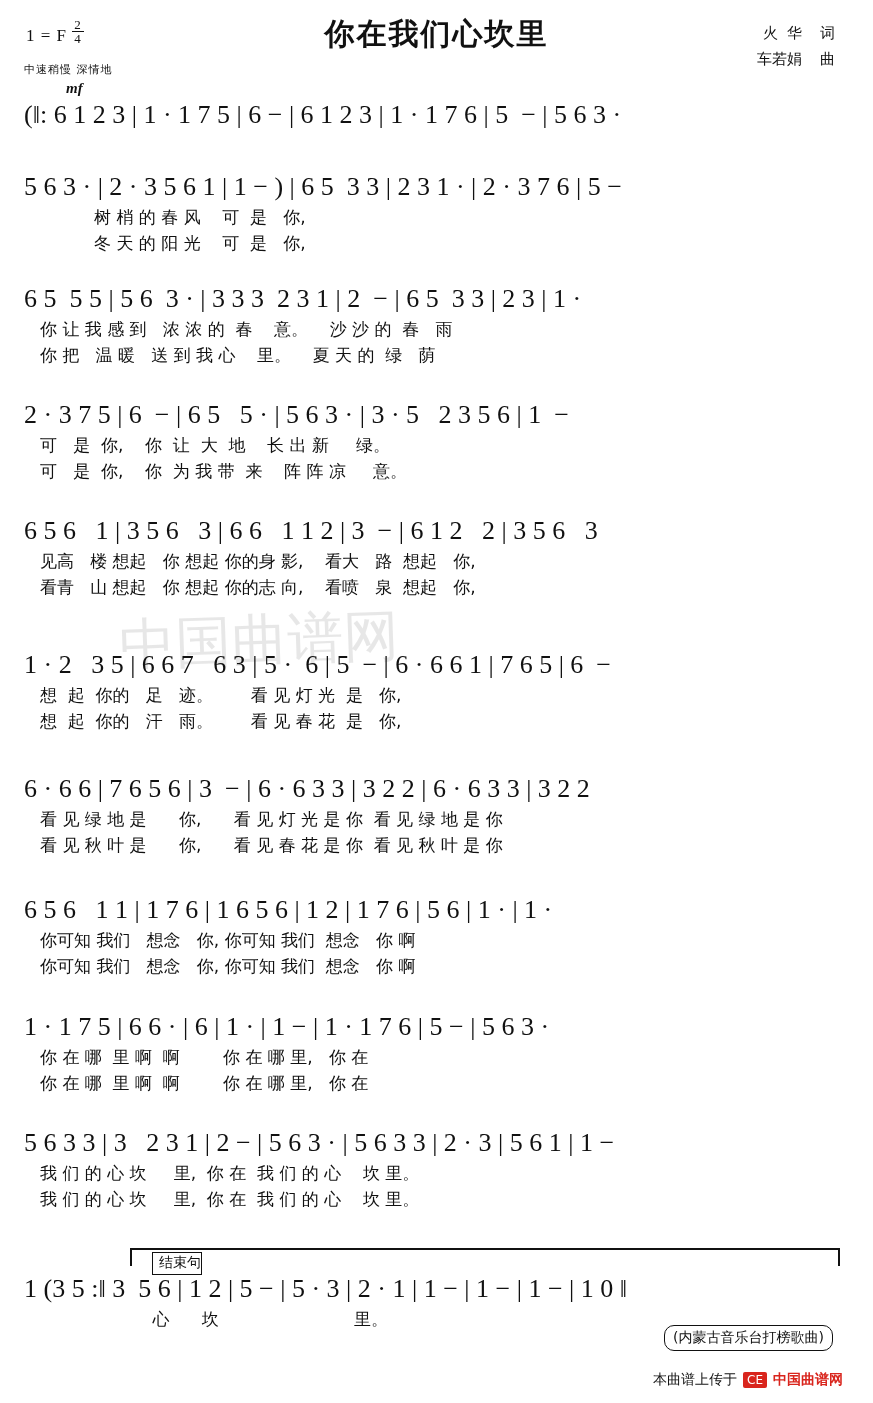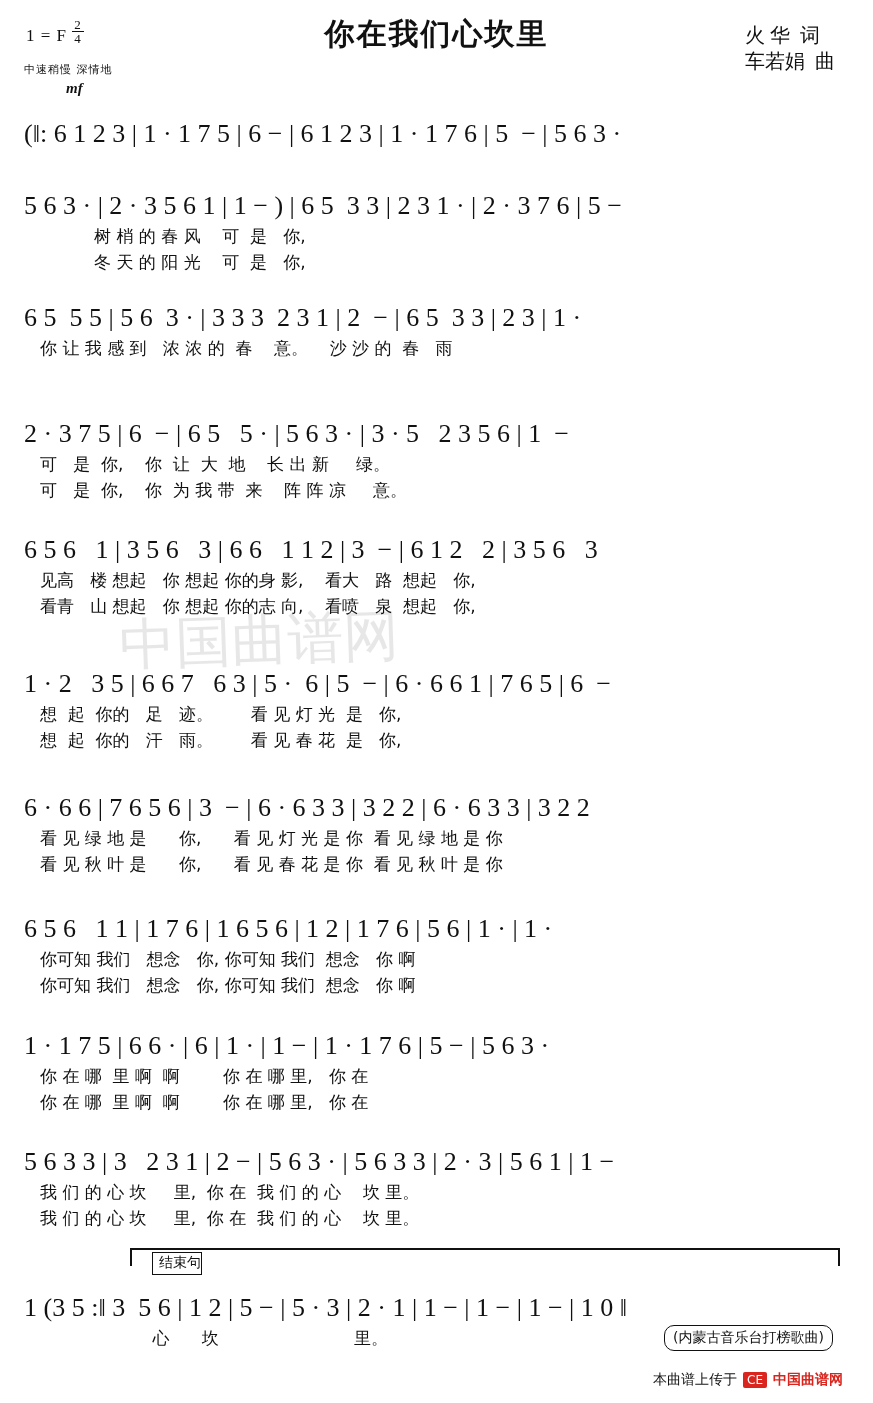--- a/index.html
+++ b/index.html
@@ -24,37 +24,37 @@
   .key-sig .frac .num{border-bottom:1px solid #111;padding:0 2px;}
   .title{
     position:absolute;left:0;right:0;top:14px;
     text-align:center;
     font-size:30px;font-weight:bold;
     font-family:"DejaVu Sans",sans-serif;
     letter-spacing:2px;
   }
   .credit{
     position:absolute;right:38px;top:22px;
-    font-size:20px;line-height:26px;text-align:left;
-    font-family:Liberation Serif, serif;
+    font-size:15px;line-height:26px;text-align:right;
+    font-family:Liberation Mono, monospace;
   }
   .credit .row{white-space:pre;}
   .tempo{
     position:absolute;left:24px;top:62px;
     font-size:11px;letter-spacing:1px;
     font-family:"DejaVu Sans",sans-serif;
   }
   .mf{
     position:absolute;left:66px;top:80px;
     font-size:15px;font-style:italic;font-weight:bold;
     font-family:"Liberation Serif",serif;
   }
 
   
-  .sys{position:absolute;left:0;width:873px;margin-top:19px;}
+  .sys{position:absolute;left:0;width:873px;}
   .notes{
     font-family:"Liberation Serif",serif;
     font-size:26px;
     letter-spacing:0px;
     white-space:pre;
     padding-left:24px;
     line-height:34px;
   }
   .lyr{
     font-family:"DejaVu Sans",sans-serif;
@@ -142,20 +142,21 @@
 
   <div class="sys" style="top:170px">
     <div class="notes">5 6 3 · | 2 · 3 5 6 1 | 1 − ) | 6 5  3 3 | 2 3 1 · | 2 · 3 7 6 | 5 −</div>
     <div class="lyr">          树 梢 的 春 风    可  是   你,</div>
     <div class="lyr">          冬 天 的 阳 光    可  是   你,</div>
   </div>
 
   <div class="sys" style="top:282px">
     <div class="notes">6 5  5 5 | 5 6  3 · | 3 3 3  2 3 1 | 2  − | 6 5  3 3 | 2 3 | 1 ·</div>
     <div class="lyr">你 让 我 感 到   浓 浓 的  春    意。    沙 沙 的  春   雨</div>
+    <div class="lyr">你 把   温 暖   送 到 我 心    里。    夏 天 的  绿   荫</div>
   </div>
 
   <div class="sys" style="top:398px">
     <div class="notes">2 · 3 7 5 | 6  − | 6 5   5 · | 5 6 3 · | 3 · 5   2 3 5 6 | 1  −</div>
     <div class="lyr">可   是  你,    你  让  大  地    长 出 新     绿。</div>
     <div class="lyr">可   是  你,    你  为 我 带  来    阵 阵 凉     意。</div>
   </div>
 
   <div class="sys" style="top:514px">
     <div class="notes">6 5 6   1 | 3 5 6   3 | 6 6   1 1 2 | 3  − | 6 1 2   2 | 3 5 6   3</div>

